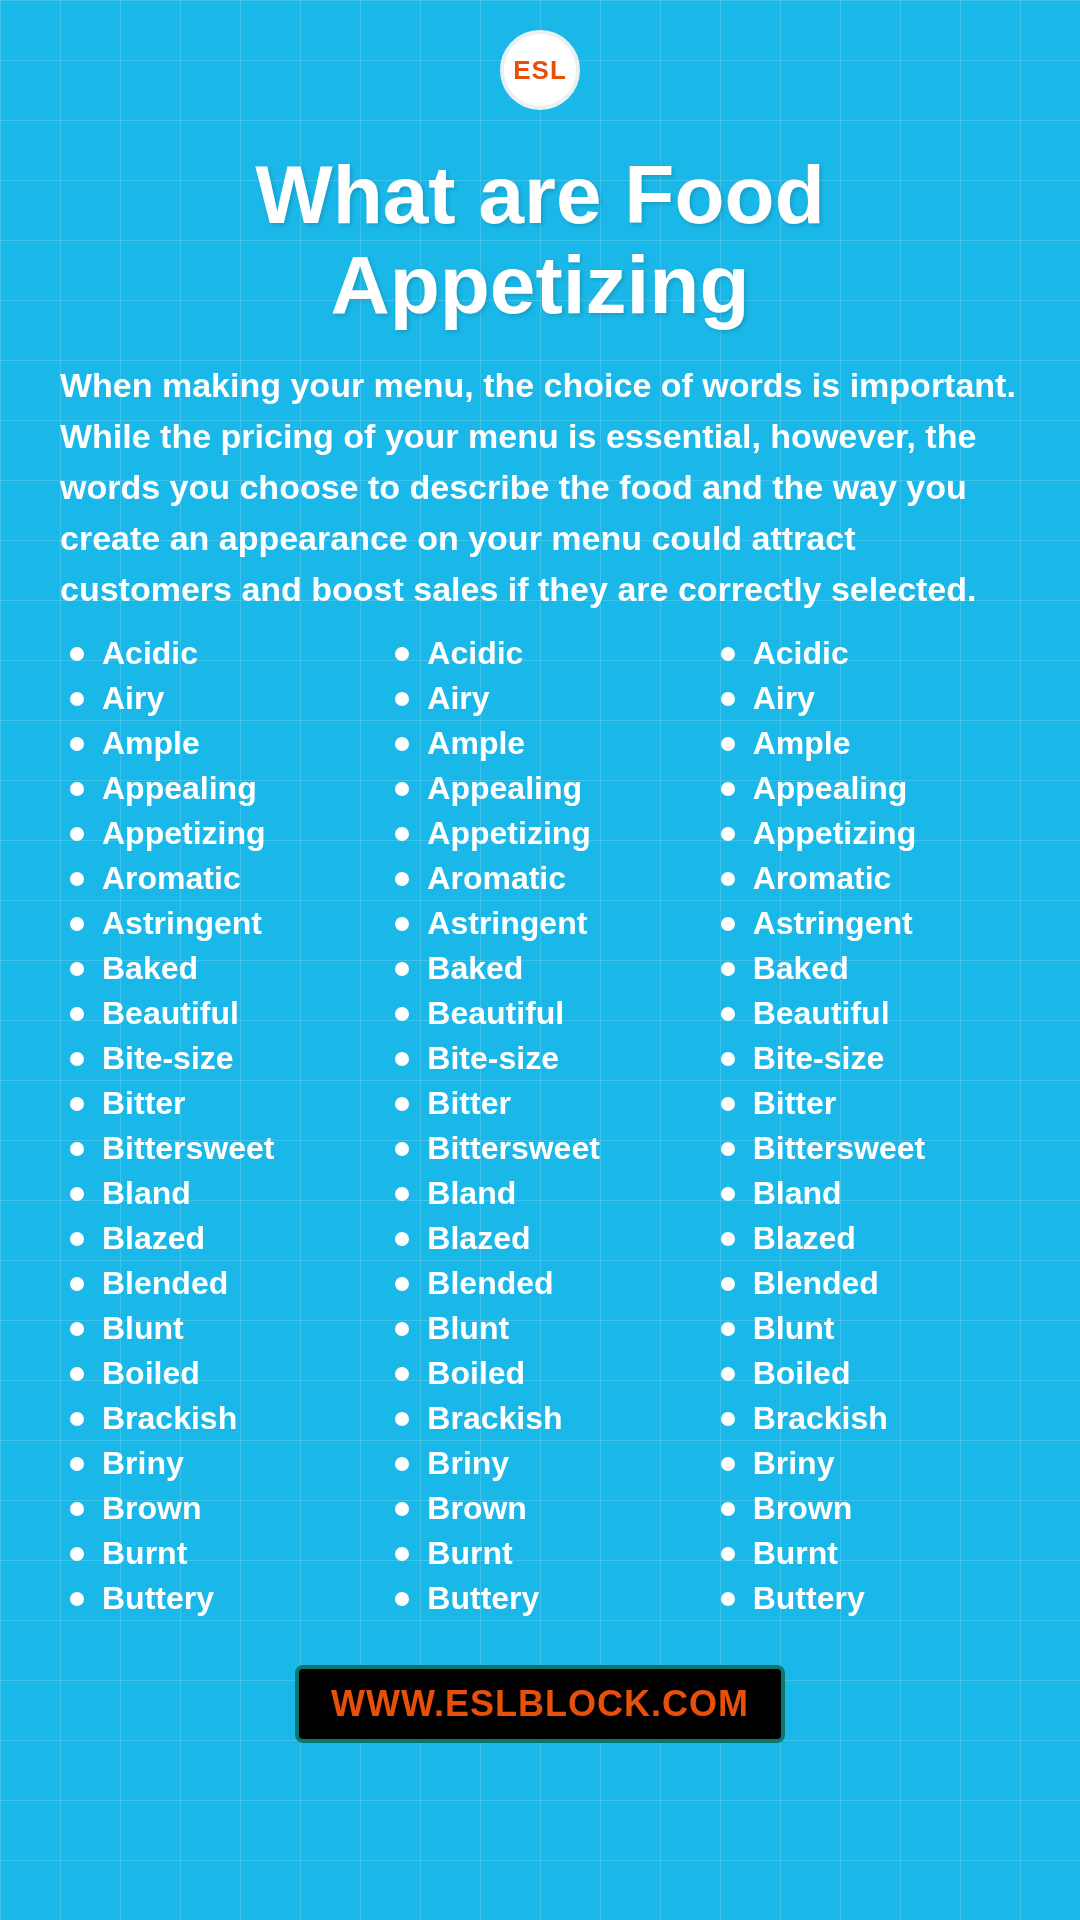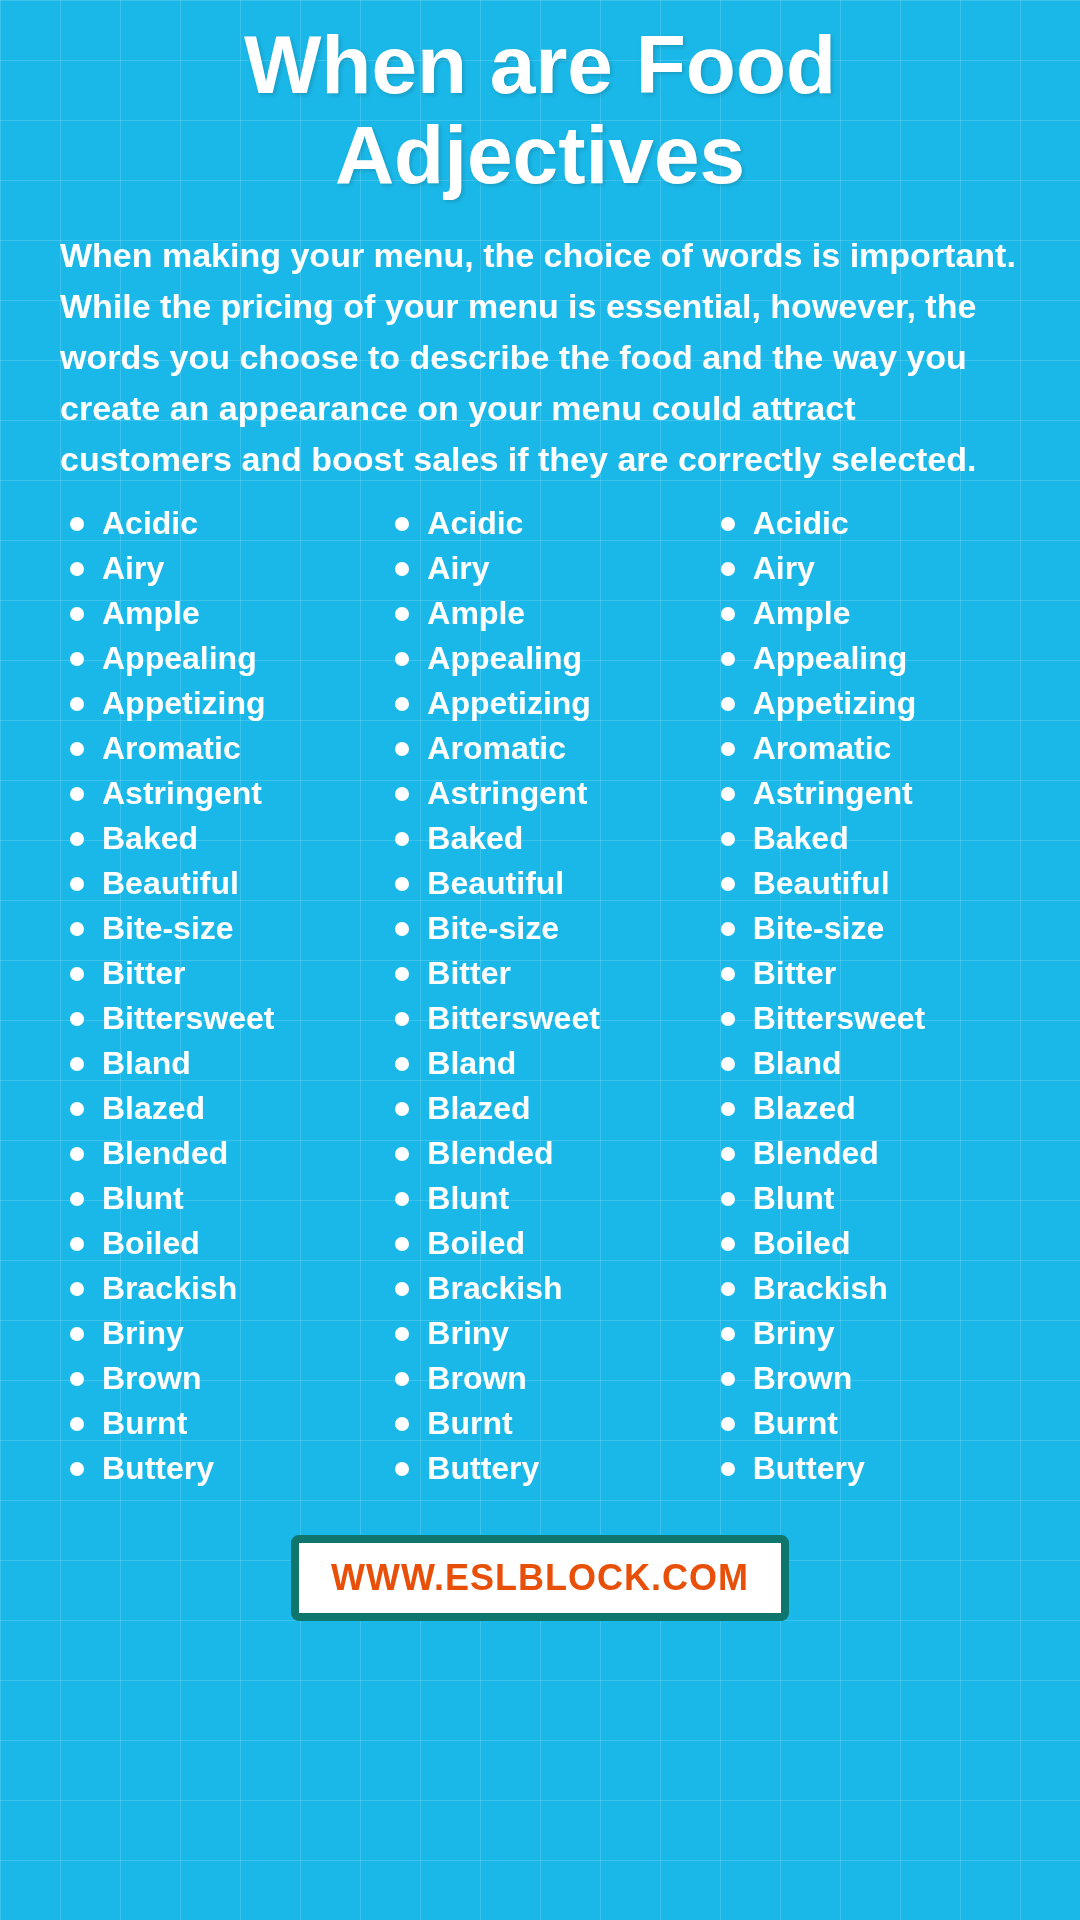--- a/index.html
+++ b/index.html
@@ -109,42 +109,47 @@
 
     
     .footer {
       display: flex;
       justify-content: center;
       margin-top: 40px;
       padding-bottom: 30px;
     }
 
     .footer-box {
-      background: #ffffff;
-      border: 8px solid #0f766e;
+      background: #000000;
+      border: 4px solid #0f766e;
       border-radius: 8px;
       padding: 14px 32px;
     }
 
     .footer-url {
       font-size: 36px;
       font-weight: 900;
       color: #e8500a;
       letter-spacing: 1px;
     }
   </style>
 </head>
 <body>
 
 <div class="grid-overlay"></div>
 
 <div class="content-wrapper">
 
-
-  <h1 class="main-title">When are Food Adjectives</h1>
+  <div class="header">
+    <div class="logo-circle">
+      <span class="logo-text">ESL</span>
+    </div>
+  </div>
+
+  <h1 class="main-title">What are Food Appetizing</h1>
 
   <p class="description">When making your menu, the choice of words is important. While the pricing of your menu is essential, however, the words you choose to describe the food and the way you create an appearance on your menu could attract customers and boost sales if they are correctly selected.</p>
 
   <div class="columns-container">
   <div class="column">
         <div class="list-item">
           <span class="bullet"></span>
           <span>Acidic</span>
         </div>
         <div class="list-item">

